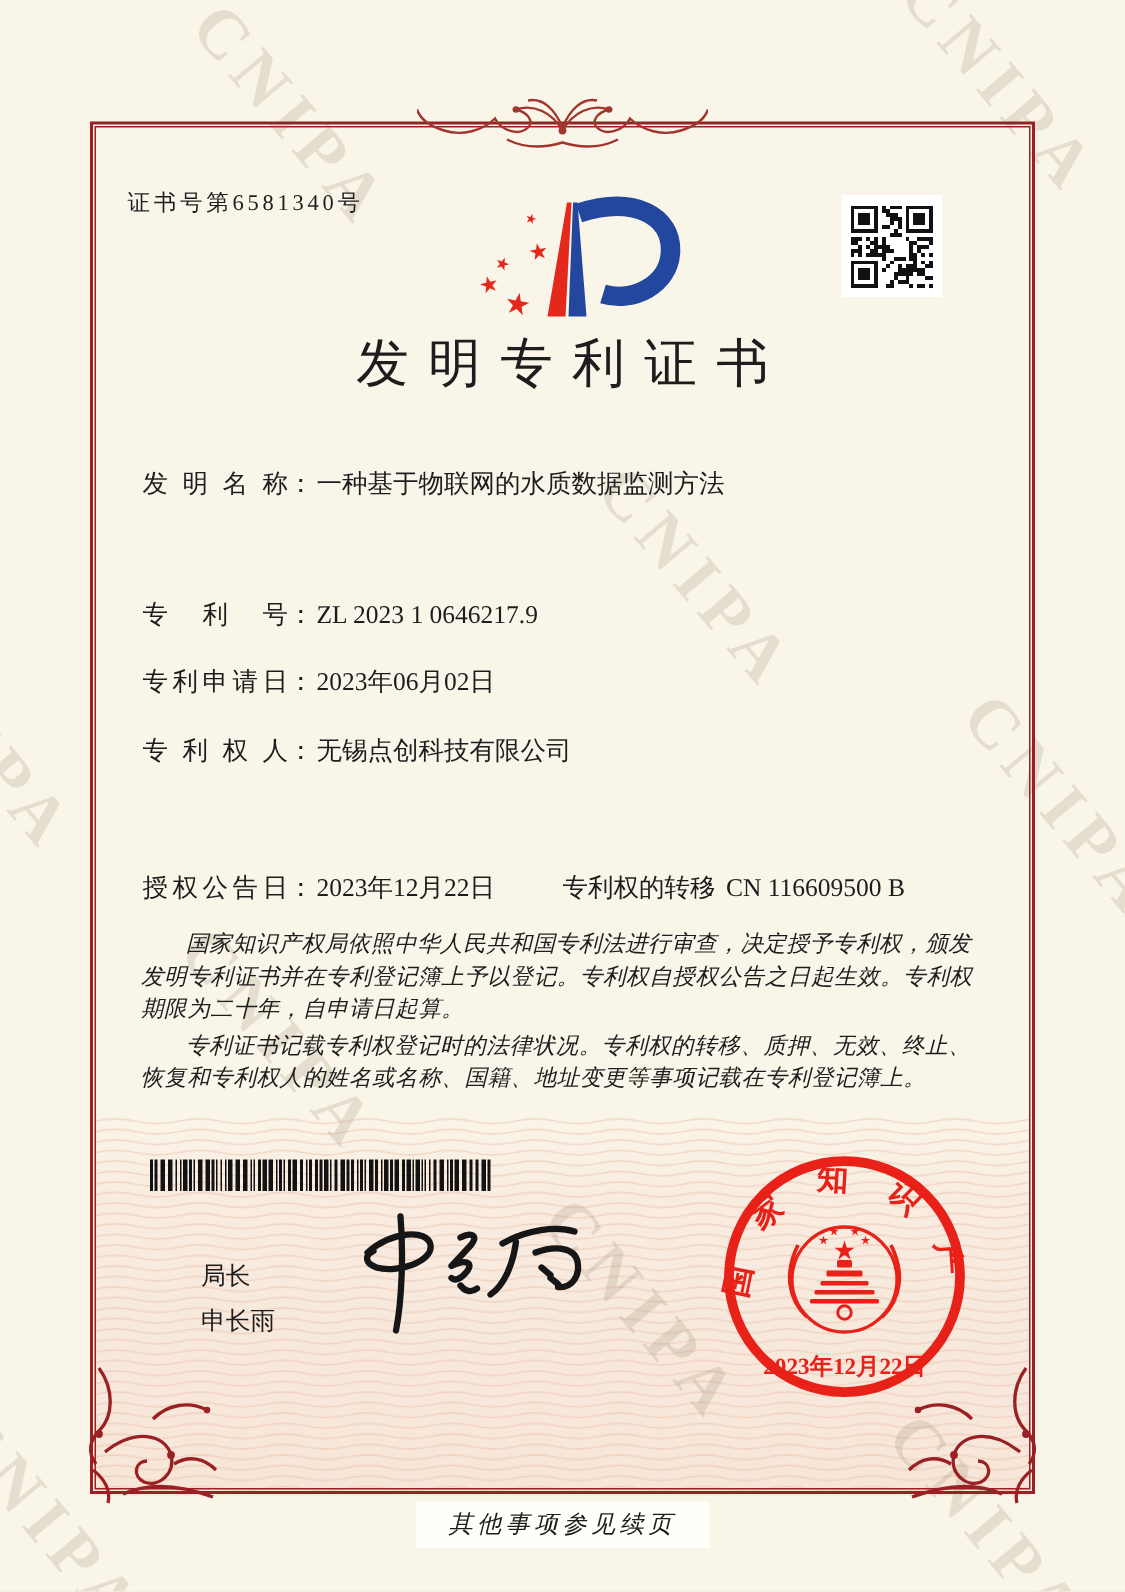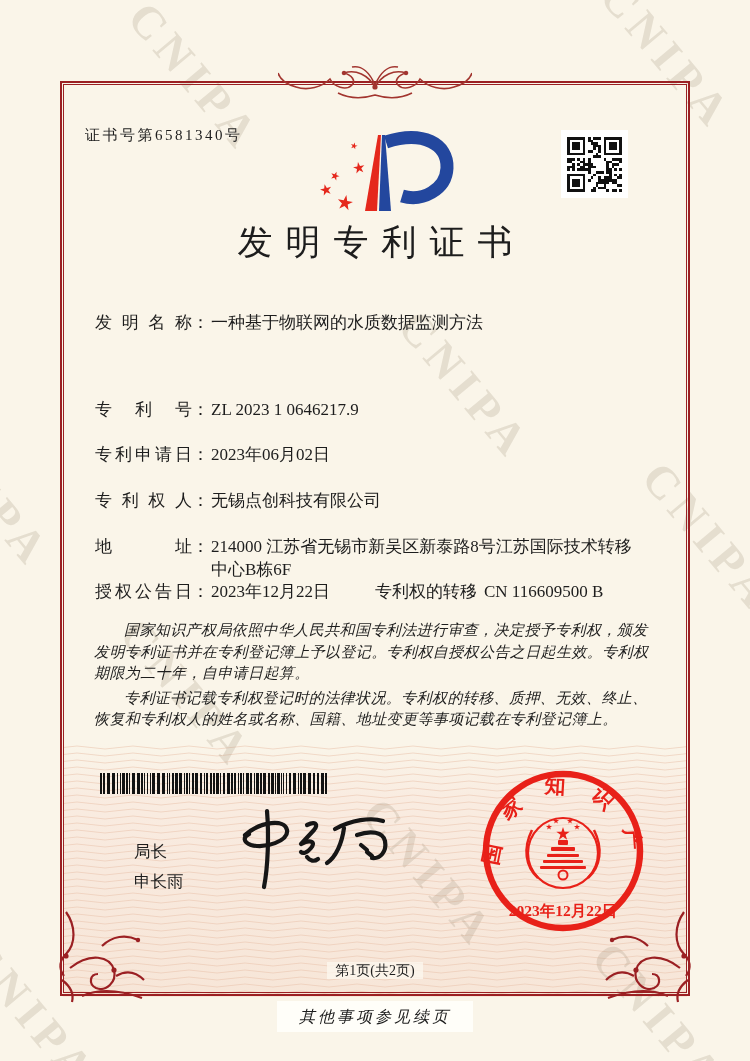--- a/index.html
+++ b/index.html
@@ -318,23 +318,20 @@
   </div>
   <div class="row row-patno">
     <span class="lbl">专利号</span><span>：</span><span class="val">ZL 2023 1 0646217.9</span>
   </div>
   <div class="row row-filing">
     <span class="lbl">专利申请日</span><span>：</span><span class="val">2023年06月02日</span>
   </div>
   <div class="row row-patentee">
     <span class="lbl">专利权人</span><span>：</span><span class="val">无锡点创科技有限公司</span>
   </div>
-  <div class="row row-address">
-    <span class="lbl">地址</span><span>：</span><span class="val">214000 江苏省无锡市新吴区新泰路8号江苏国际技术转移中心B栋6F</span>
-  </div>
   <div class="row row-grantdate">
     <span class="lbl">授权公告日</span><span>：</span><span class="val">2023年12月22日</span>
   </div>
   <div class="row row-grantno">
     <span class="lbl">专利权的转移</span><span>：</span><span class="val">CN 116609500 B</span>
   </div>
 
   <div class="legal">
     <p>国家知识产权局依照中华人民共和国专利法进行审查，决定授予专利权，颁发发明专利证书并在专利登记簿上予以登记。专利权自授权公告之日起生效。专利权期限为二十年，自申请日起算。</p>
     <p>专利证书记载专利权登记时的法律状况。专利权的转移、质押、无效、终止、恢复和专利权人的姓名或名称、国籍、地址变更等事项记载在专利登记簿上。</p>
@@ -386,18 +383,15 @@
       </g>
       <g stroke="#e8150d" fill="none" stroke-width="2.5">
         <path d="M54,64 C45,82 47,100 60,112"></path>
         <path d="M116,64 C125,82 123,100 110,112"></path>
         <circle cx="85" cy="109" r="4.5" stroke-width="2"></circle>
       </g>
     </g>
     <text x="85" y="150" text-anchor="middle" font-size="15.5" font-weight="bold" fill="#e8150d">2023年12月22日</text>
   </svg>
 
-  <div class="page-num">
-    <span>第1页(共2页)</span>
-  </div>
   <div class="note-box">其他事项参见续页</div>
 
 </div>
 
 </body></html>

